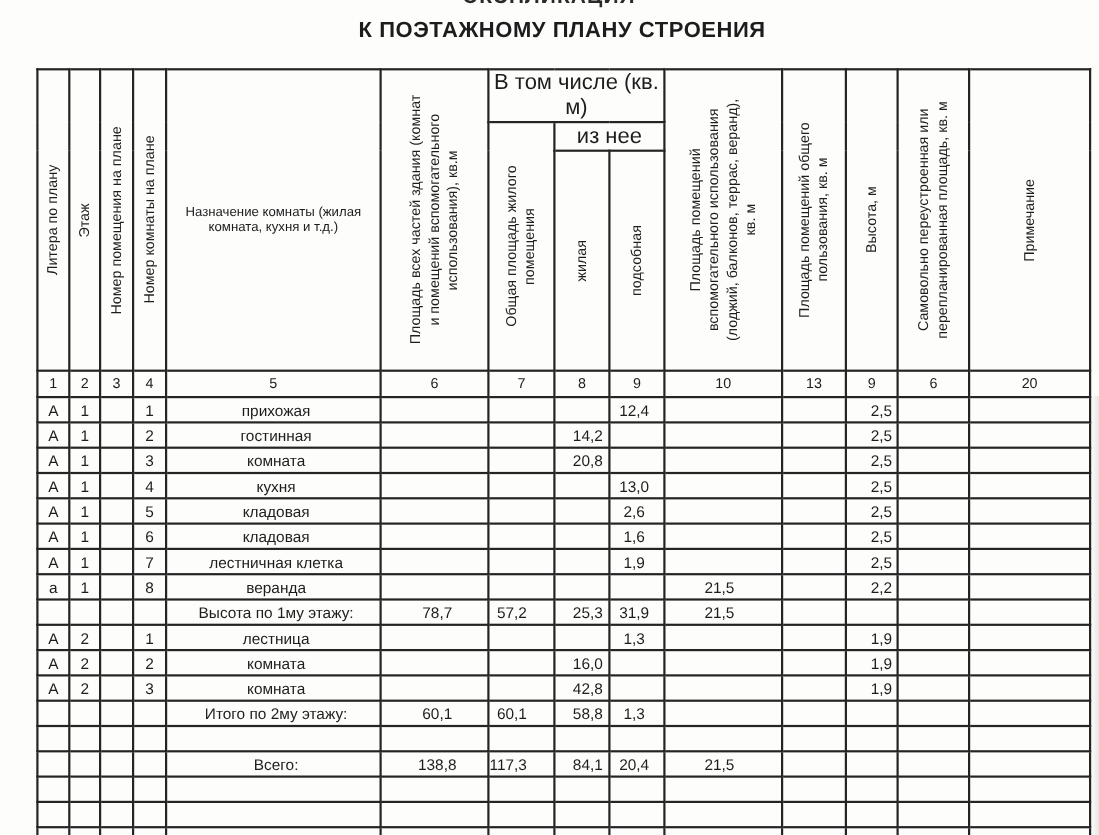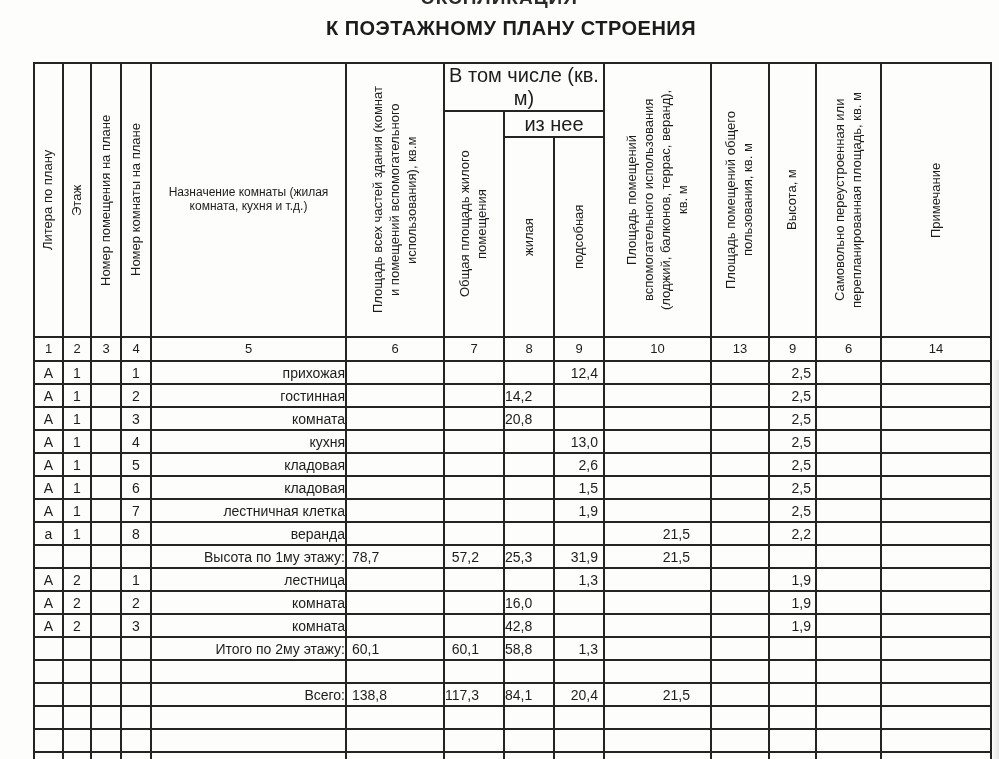--- a/index.html
+++ b/index.html
@@ -46,26 +46,26 @@
   }
   .h-tall  .rot { height:232px; }
   .h-mid   .rot { height:208px; }
   .h-short .rot { height:186px; }
   td.head-horiz { font-size:12px; line-height:1.35; padding:0 8px; }
   td.group-h { font-size:20px; height:26px; }
   tr.numrow td { font-size:13px; height:24px; padding:1px 0; }
   tr.body-row { height:23px; }
   tr.body-row td { font-size:14px; padding-top:1px; }
   
-  tr.body-row td.c5  { text-align:right;  padding-left:5px; }
-  tr.body-row td.c6  { text-align:left;  padding-left:5px; }
+  tr.body-row td.c5  { text-align:center;  padding-left:5px; }
+  tr.body-row td.c6  { text-align:center;  padding-left:5px; }
   tr.body-row td.c7  { text-align:right; padding-right:24px; }
-  tr.body-row td.c8  { text-align:left; padding-right:5px; }
-  tr.body-row td.c9  { text-align:right; padding-right:5px;margin-left:15px; }
-  tr.body-row td.c10 { text-align:right; padding-right:20px; }
+  tr.body-row td.c8  { text-align:right; padding-right:5px; }
+  tr.body-row td.c9  { padding-right:5px;margin-left:15px; }
+  tr.body-row td.c10 { text-align:center; padding-right:7px; }
   tr.body-row td.c12 { text-align:right; padding-right:4px;margin-top:12px; }
 </style>
 </head>
 <body>
 
 <div class="page">
 
   <div class="title-clip">
     <span class="t1">ЭКСПЛИКАЦИЯ</span>
   </div>
@@ -144,21 +144,21 @@
         <td>4</td>
         <td>5</td>
         <td>6</td>
         <td>7</td>
         <td>8</td>
         <td>9</td>
         <td>10</td>
         <td>13</td>
         <td>9</td>
         <td>6</td>
-        <td>14</td>
+        <td>20</td>
       </tr>
     </tbody>
     <tbody>
         <tr class="body-row">
           <td class="c1">А</td>
           <td class="c2">1</td>
           <td class="c3"></td>
           <td class="c4">1</td>
           <td class="c5">прихожая</td>
           <td class="c6"></td>
@@ -237,21 +237,21 @@
         </tr>
         <tr class="body-row">
           <td class="c1">А</td>
           <td class="c2">1</td>
           <td class="c3"></td>
           <td class="c4">6</td>
           <td class="c5">кладовая</td>
           <td class="c6"></td>
           <td class="c7"></td>
           <td class="c8"></td>
-          <td class="c9">1,5</td>
+          <td class="c9">1,6</td>
           <td class="c10"></td>
           <td class="c11"></td>
           <td class="c12">2,5</td>
           <td class="c13"></td>
           <td class="c14"></td>
         </tr>
         <tr class="body-row">
           <td class="c1">А</td>
           <td class="c2">1</td>
           <td class="c3"></td>

